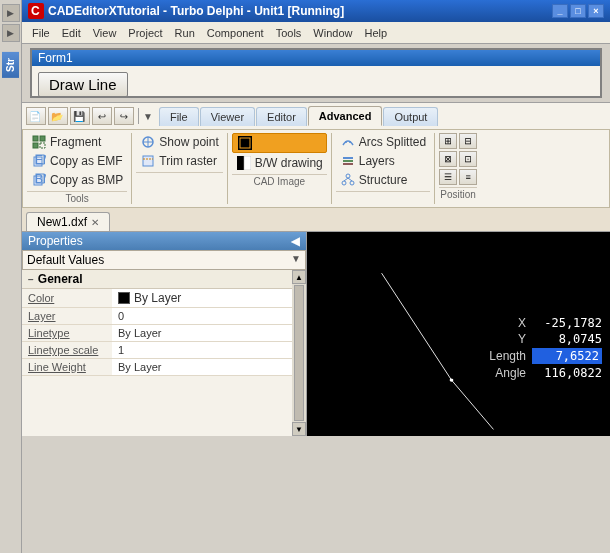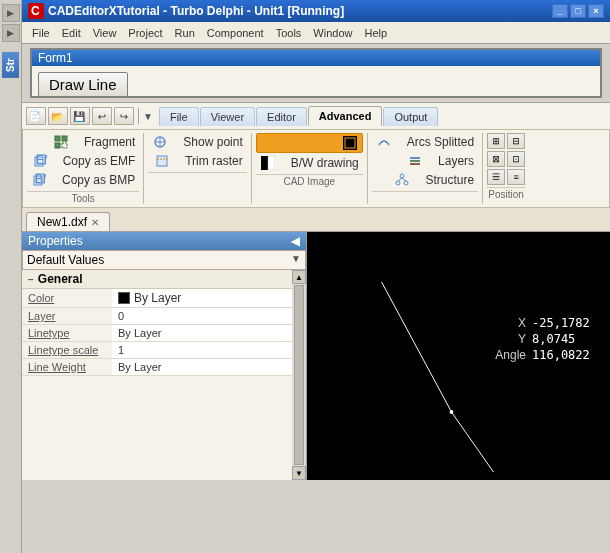--- a/index.html
+++ b/index.html
@@ -116,26 +116,25 @@
       display: flex;
       flex-direction: column;
       gap: 1px;
     }
 
     .ribbon-item {
       display: flex;
       align-items: center;
       padding: 1px 4px;
       cursor: pointer;
-      gap: 15px;
+      gap: 3px;
       white-space: nowrap;
       font-size: 11px;
       color: #333;
       border-radius: 2px;
-      justify-content: flex-end;
     }
     .ribbon-item.active {
       background: #f0a020;
       border: 1px solid #d08000;
       color: #000;
       font-weight: bold;
     }
 
     .ribbon-item-icon {
       width: 16px; height: 16px;
@@ -182,21 +181,21 @@
     }
     .doc-tab-close {
       font-size: 10px;
       color: #666;
       cursor: pointer;
     }
 
     
     .main-content {
       display: flex;
-      height: 248px;
+      height: 204px;
     }
 
     
     .props-panel {
       width: 285px;
       background: #f5f2ea;
       border-right: 1px solid #a0a0a0;
       display: flex;
       flex-direction: column;
     }
@@ -252,21 +251,21 @@
     .coords-row {
       display: flex;
       align-items: center;
       margin-bottom: 2px;
       gap: 6px;
     }
     .coords-label { color: #ccc; width: 50px; text-align: right; }
     .coords-value {
       color: white;
       min-width: 70px;
-      text-align: left;
+      text-align: right;
       font-family: monospace;
     }
     .coords-value.highlighted {
       background: #2060e0;
       color: white;
       padding: 1px 3px;
     }
 
     
     .cad-line {
@@ -634,20 +633,24 @@
         <div style="position:absolute; right:0; top:80px; background:rgba(0,0,0,0.0); color:white; padding:4px 8px;">
           <div class="coords-row">
             <span class="coords-label">X</span>
             <span class="coords-value">-25,1782</span>
           </div>
           <div class="coords-row">
             <span class="coords-label">Y</span>
             <span class="coords-value">8,0745</span>
           </div>
           <div class="coords-row">
+            <span class="coords-label">Length</span>
+            <span class="coords-value highlighted">7,6522</span>
+          </div>
+          <div class="coords-row">
             <span class="coords-label">Angle</span>
             <span class="coords-value">116,0822</span>
           </div>
         </div>
       </div>
 
     </div>
 
   </div>
 

